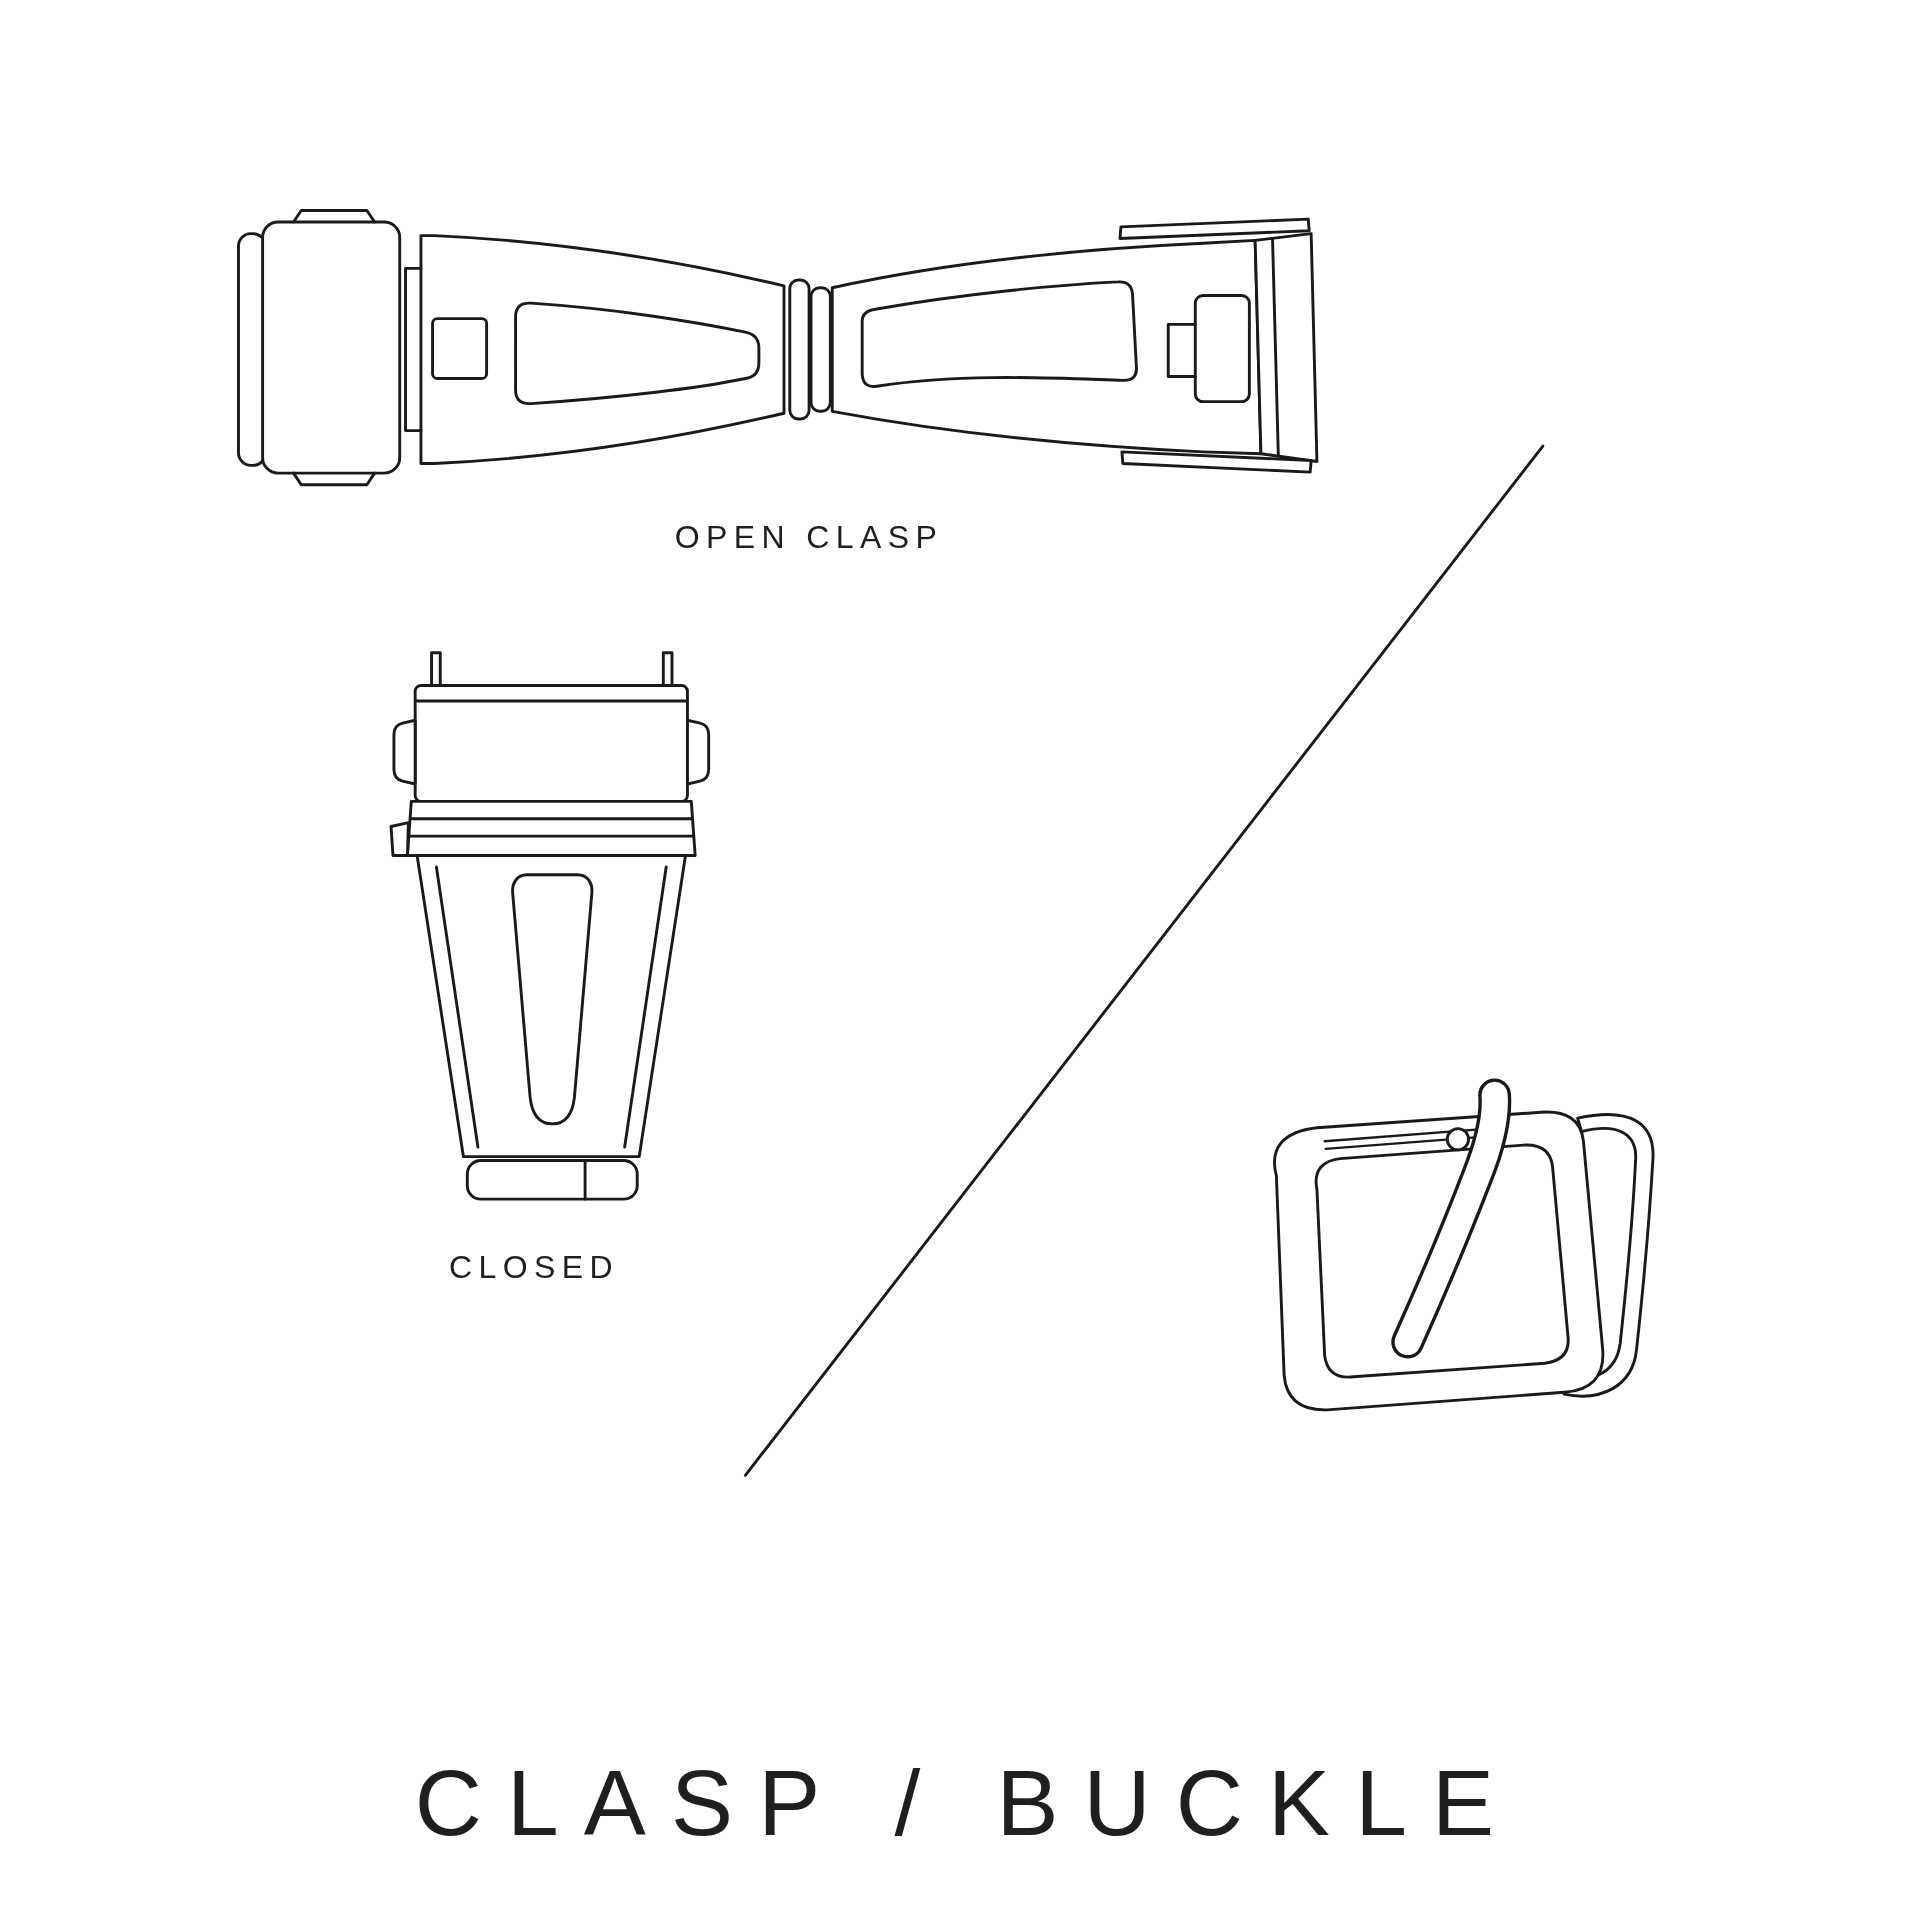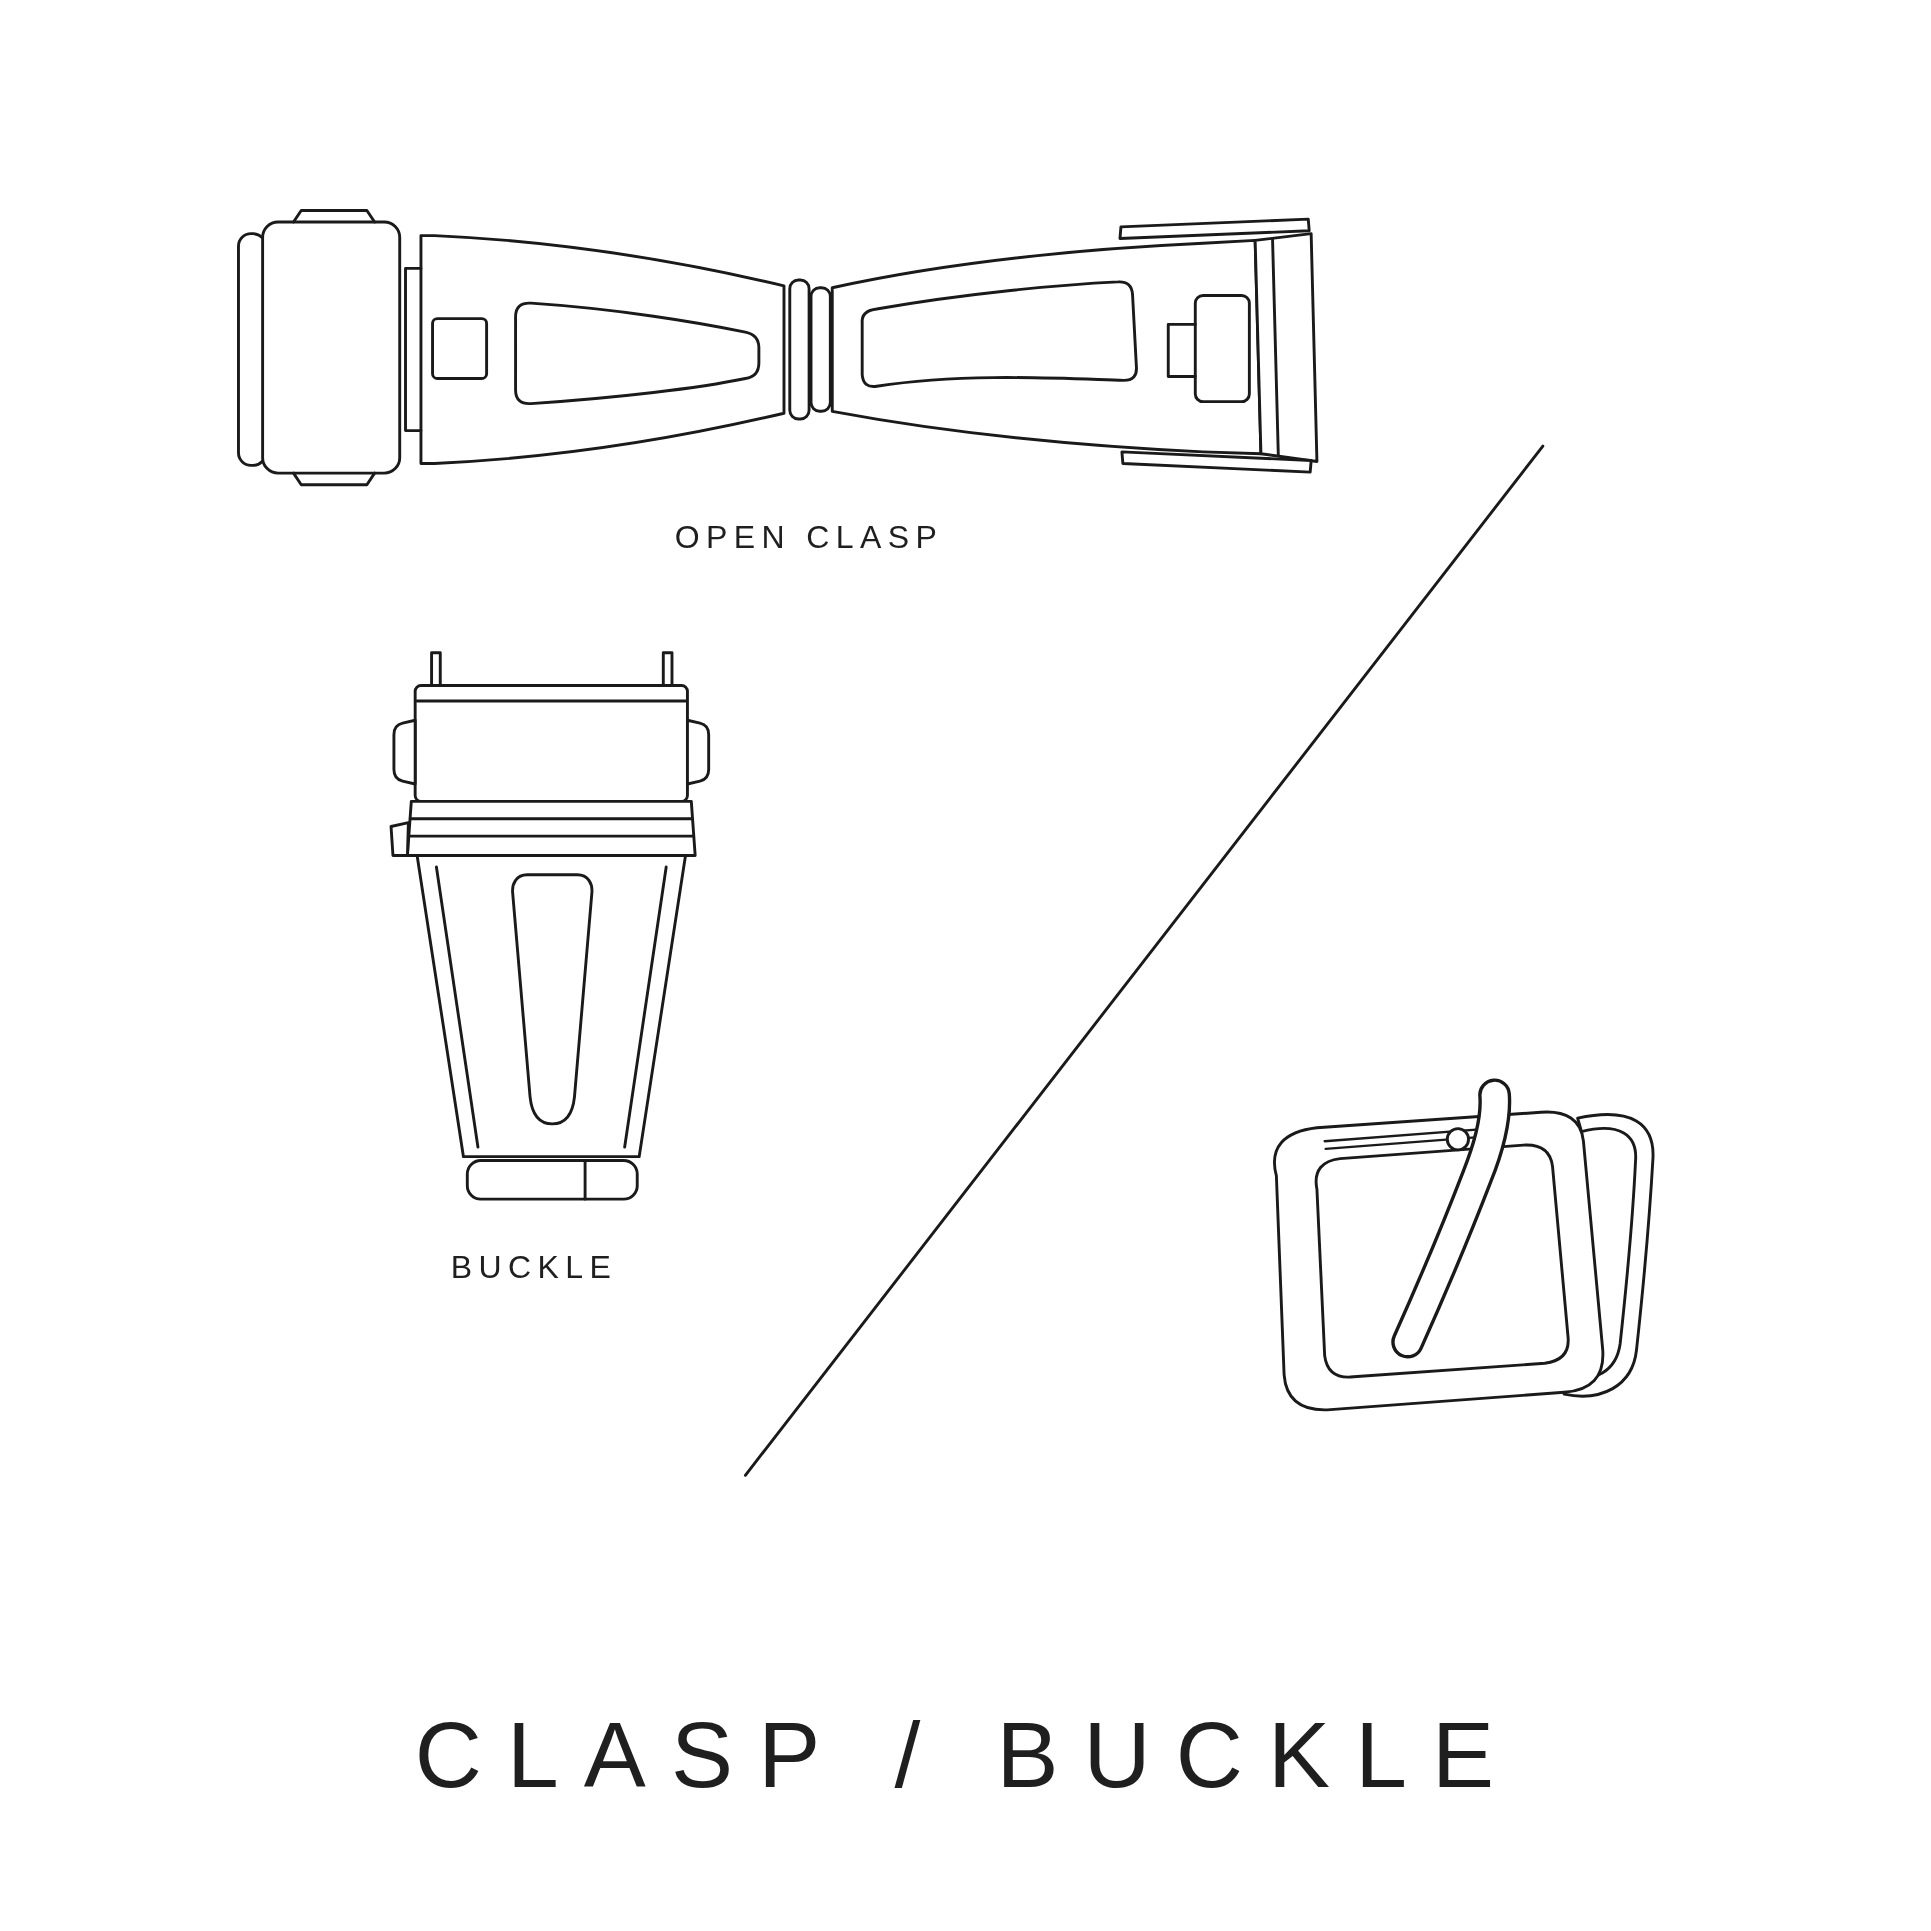--- a/index.html
+++ b/index.html
@@ -65,20 +65,21 @@
     white-space: nowrap;
   }
   .title {
     position: absolute;
     transform: translate(-50%, -50%);
     color: var(--text);
     font-size: 93px;
     font-weight: 500;
     letter-spacing: 0.27em;
     white-space: nowrap;
+    margin-top: 48px;
   }
 </style>
 </head>
 <body>
 
 <div class="canvas">
 
   <svg class="art" viewBox="0 0 2000 2000" xmlns="http://www.w3.org/2000/svg">
 
     <g>
@@ -138,17 +139,17 @@
       <path class="ln-thin" d="M 1372,1182 L 1556,1168"></path>
       <path class="ln-thin" d="M 1373,1190 L 1555,1176"></path>
       <path class="tang-outer" d="M 1548,1134 C 1550,1160 1542,1188 1530,1218 C 1510,1270 1484,1332 1458,1390"></path>
       <path class="tang-inner" d="M 1548,1134 C 1550,1160 1542,1188 1530,1218 C 1510,1270 1484,1332 1458,1390"></path>
       <circle class="ln" cx="1510" cy="1180" r="11"></circle>
     </g>
 
   </svg>
 
   <div class="label" style="left:809px; top:537px;">OPEN CLASP</div>
-  <div class="label" style="left:534px; top:1267px;">BUCKLE</div>
+  <div class="label" style="left:534px; top:1267px;">CLOSED</div>
   <div class="title" style="left:967px; top:1755px;">CLASP / BUCKLE</div>
 
 </div>
 
 
 </body></html>

